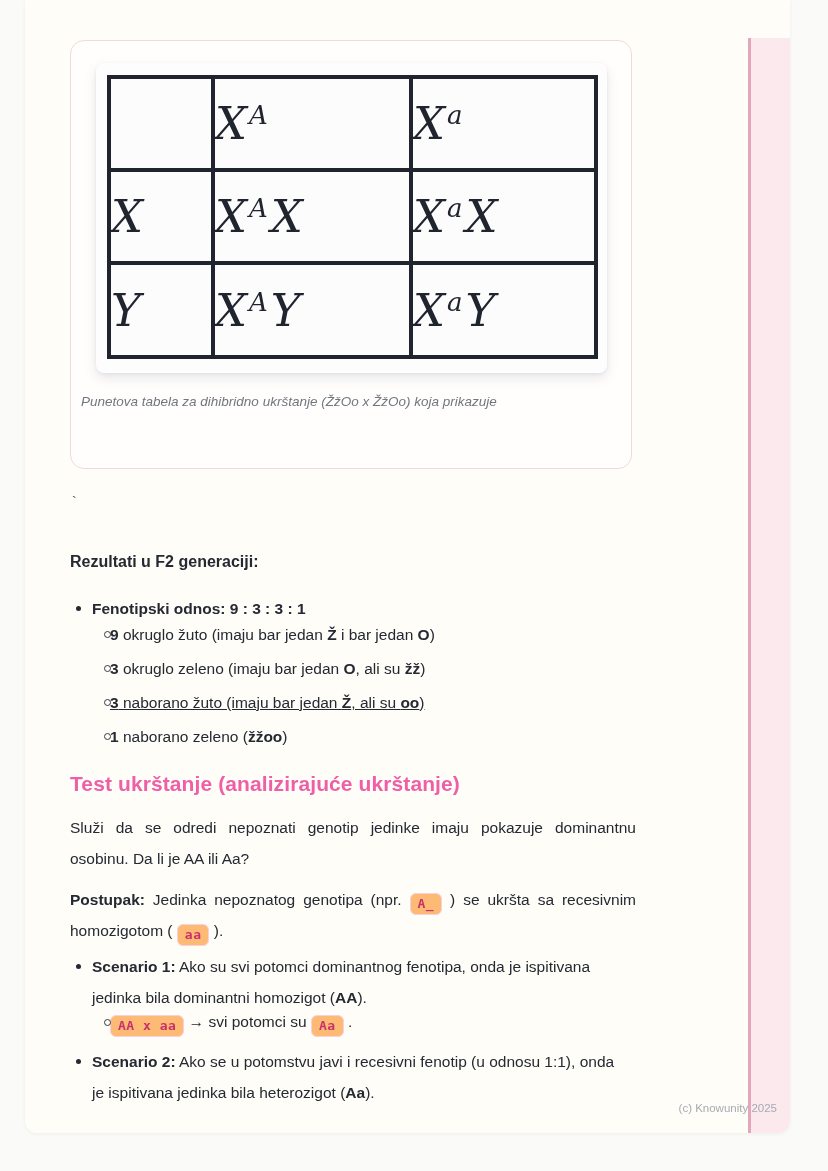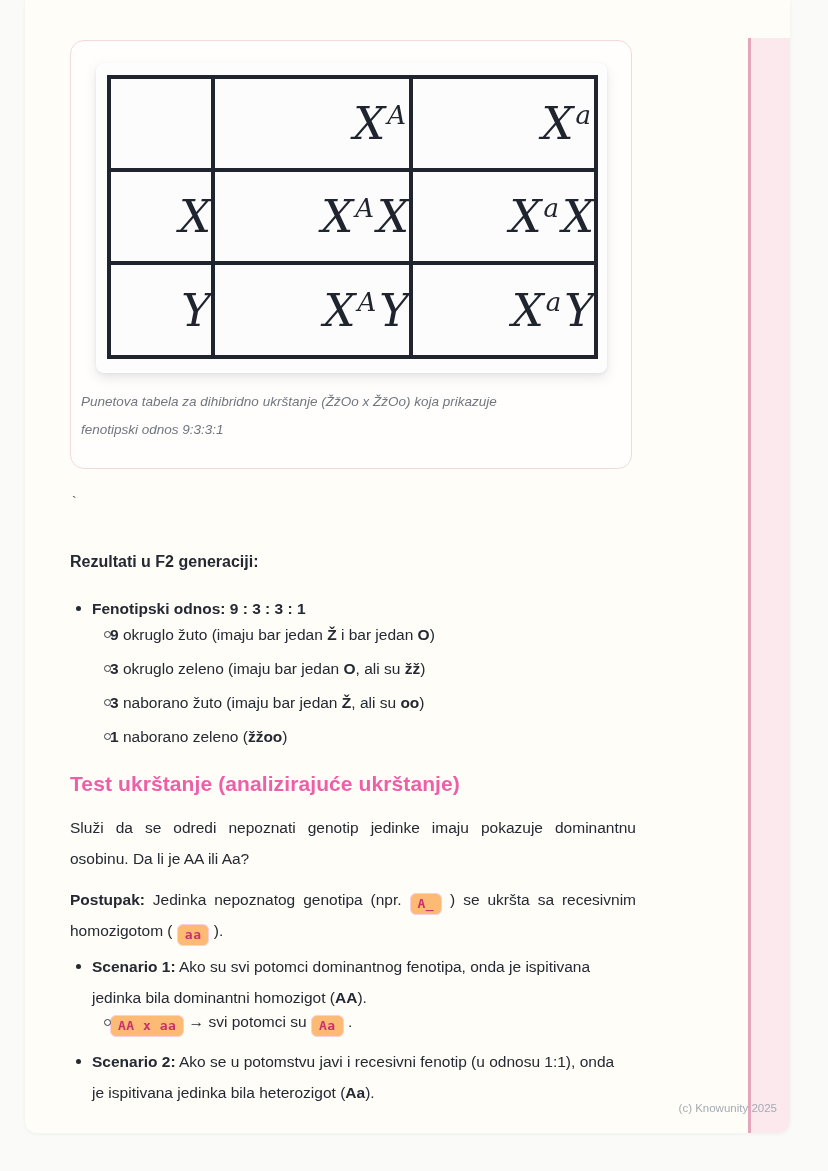--- a/index.html
+++ b/index.html
@@ -27,21 +27,21 @@
     background:#fffefc;border:1px solid #f1dadf;border-radius:14px;
   }
   .panel{
     position:absolute;left:25px;top:22px;width:511px;height:310px;
     background:#fdfdfe;border-radius:8px;
     box-shadow:0 5px 12px rgba(110,110,135,.16),0 1px 3px rgba(110,110,135,.10);
   }
   table.ptable{position:absolute;left:11px;top:12px;border-collapse:collapse;}
   table.ptable td{
     border:4px solid #20242f;background:#fcfcfd;
-    text-align:right;vertical-align:middle;
+    text-align:left;vertical-align:middle;
     font-family:"DejaVu Serif",serif;font-style:italic;
     font-size:45px;line-height:1;color:#20242f;padding:0;
   }
   td.c0{width:100px;} td.c1{width:194px;} td.c2{width:181px;}
   tr.r0 td{height:89px;} tr.r1 td{height:89px;} tr.r2 td{height:90px;}
   .sup{font-size:26px;vertical-align:15px;margin:0 3px 0 2px;}
 
   .caption{
     position:absolute;left:10px;right:10px;top:347px;text-align:left;
     font-style:italic;color:#71767f;font-size:13.5px;line-height:28px;
@@ -99,41 +99,40 @@
           <tr class="r2">
             <td class="c0"><span>Y</span></td>
             <td class="c1"><span>X</span><span class="sup">A</span><span>Y</span></td>
             <td class="c2"><span>X</span><span class="sup">a</span><span>Y</span></td>
           </tr>
         </tbody>
           </table>
       </div>
       <div class="caption">
         <div>Punetova tabela za dihibridno ukrštanje (ŽžOo x ŽžOo) koja prikazuje</div>
-        <div>fenotipski odnos 9:3:3:1</div>
       </div>
     </div>
 
     <div class="stray">`</div>
 
     <div class="h-results">Rezultati u F2 generaciji:</div>
 
     <div class="row" style="top:598px;">
       <span class="m1"></span>
       <span class="txt1"><span class="b">Fenotipski odnos: 9 : 3 : 3 : 1</span></span>
     </div>
     <div class="row" style="top:624px;">
       <span class="m2"></span>
       <span class="txt2"><span class="b">9</span><span> okruglo žuto (imaju bar jedan </span><span class="b">Ž</span><span> i bar jedan </span><span class="b">O</span><span>)</span></span>
     </div>
     <div class="row" style="top:658px;">
       <span class="m2"></span>
       <span class="txt2"><span class="b">3</span><span> okruglo zeleno (imaju bar jedan </span><span class="b">O</span><span>, ali su </span><span class="b">žž</span><span>)</span></span>
     </div>
-    <div class="row" style="top:692px;">
+    <div class="row" style="top:692px;text-decoration:underline;">
       <span class="m2"></span>
       <span class="txt2"><span class="b">3</span><span> naborano žuto (imaju bar jedan </span><span class="b">Ž</span><span>, ali su </span><span class="b">oo</span><span>)</span></span>
     </div>
     <div class="row" style="top:726px;">
       <span class="m2"></span>
       <span class="txt2"><span class="b">1</span><span> naborano zeleno (</span><span class="b">žžoo</span><span>)</span></span>
     </div>
 
     <div class="h-test">Test ukrštanje (analizirajuće ukrštanje)</div>
 

